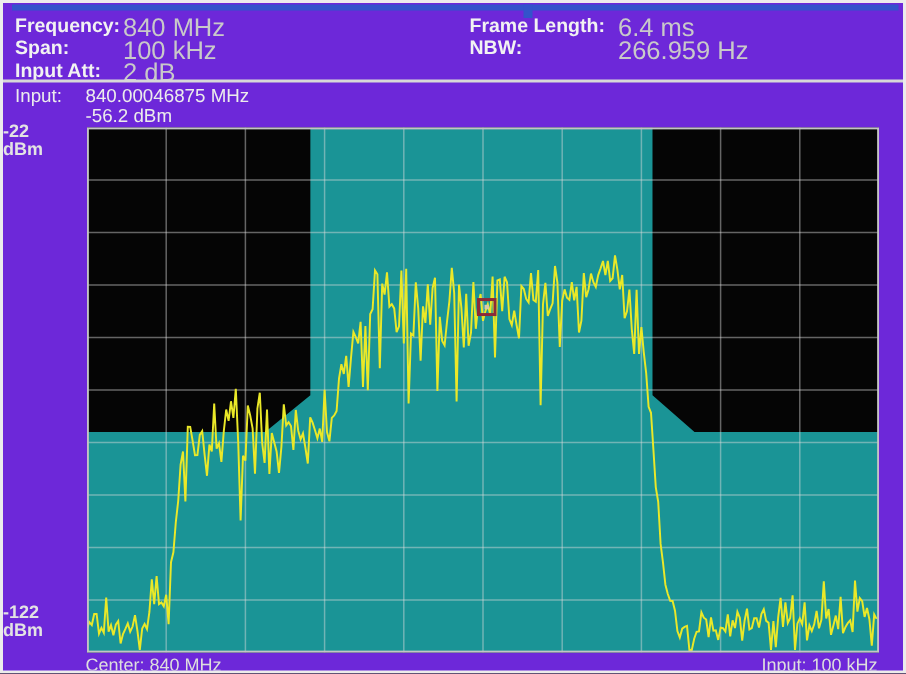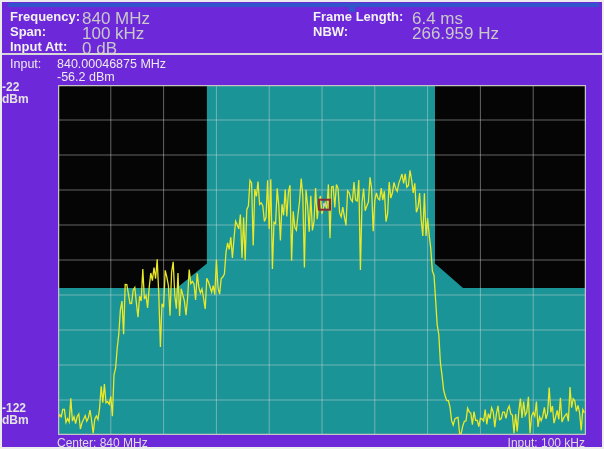--- a/index.html
+++ b/index.html
@@ -27,21 +27,21 @@
 
   <div class="abs blue-strip"></div>
   <div class="abs blue-tick"></div>
 
   <div>
     <span class="abs hdr-label" style="left:8px;top:7px">Frequency:</span>
     <span class="abs hdr-value" style="left:80px;top:7px">840 MHz</span>
     <span class="abs hdr-label" style="left:8px;top:22px">Span:</span>
     <span class="abs hdr-value" style="left:80px;top:22px">100 kHz</span>
     <span class="abs hdr-label" style="left:8px;top:37px">Input Att:</span>
-    <span class="abs hdr-value" style="left:80px;top:37px">0 dB</span>
+    <span class="abs hdr-value" style="left:80px;top:37px">2 dB</span>
 
     <span class="abs hdr-label" style="left:311px;top:7px">Frame Length:</span>
     <span class="abs hdr-value" style="left:410px;top:7px">6.4 ms</span>
     <span class="abs hdr-label" style="left:311px;top:22px">NBW:</span>
     <span class="abs hdr-value" style="left:410px;top:22px">266.959 Hz</span>
   </div>
 
   <div class="abs separator"></div>
 
   <div>

